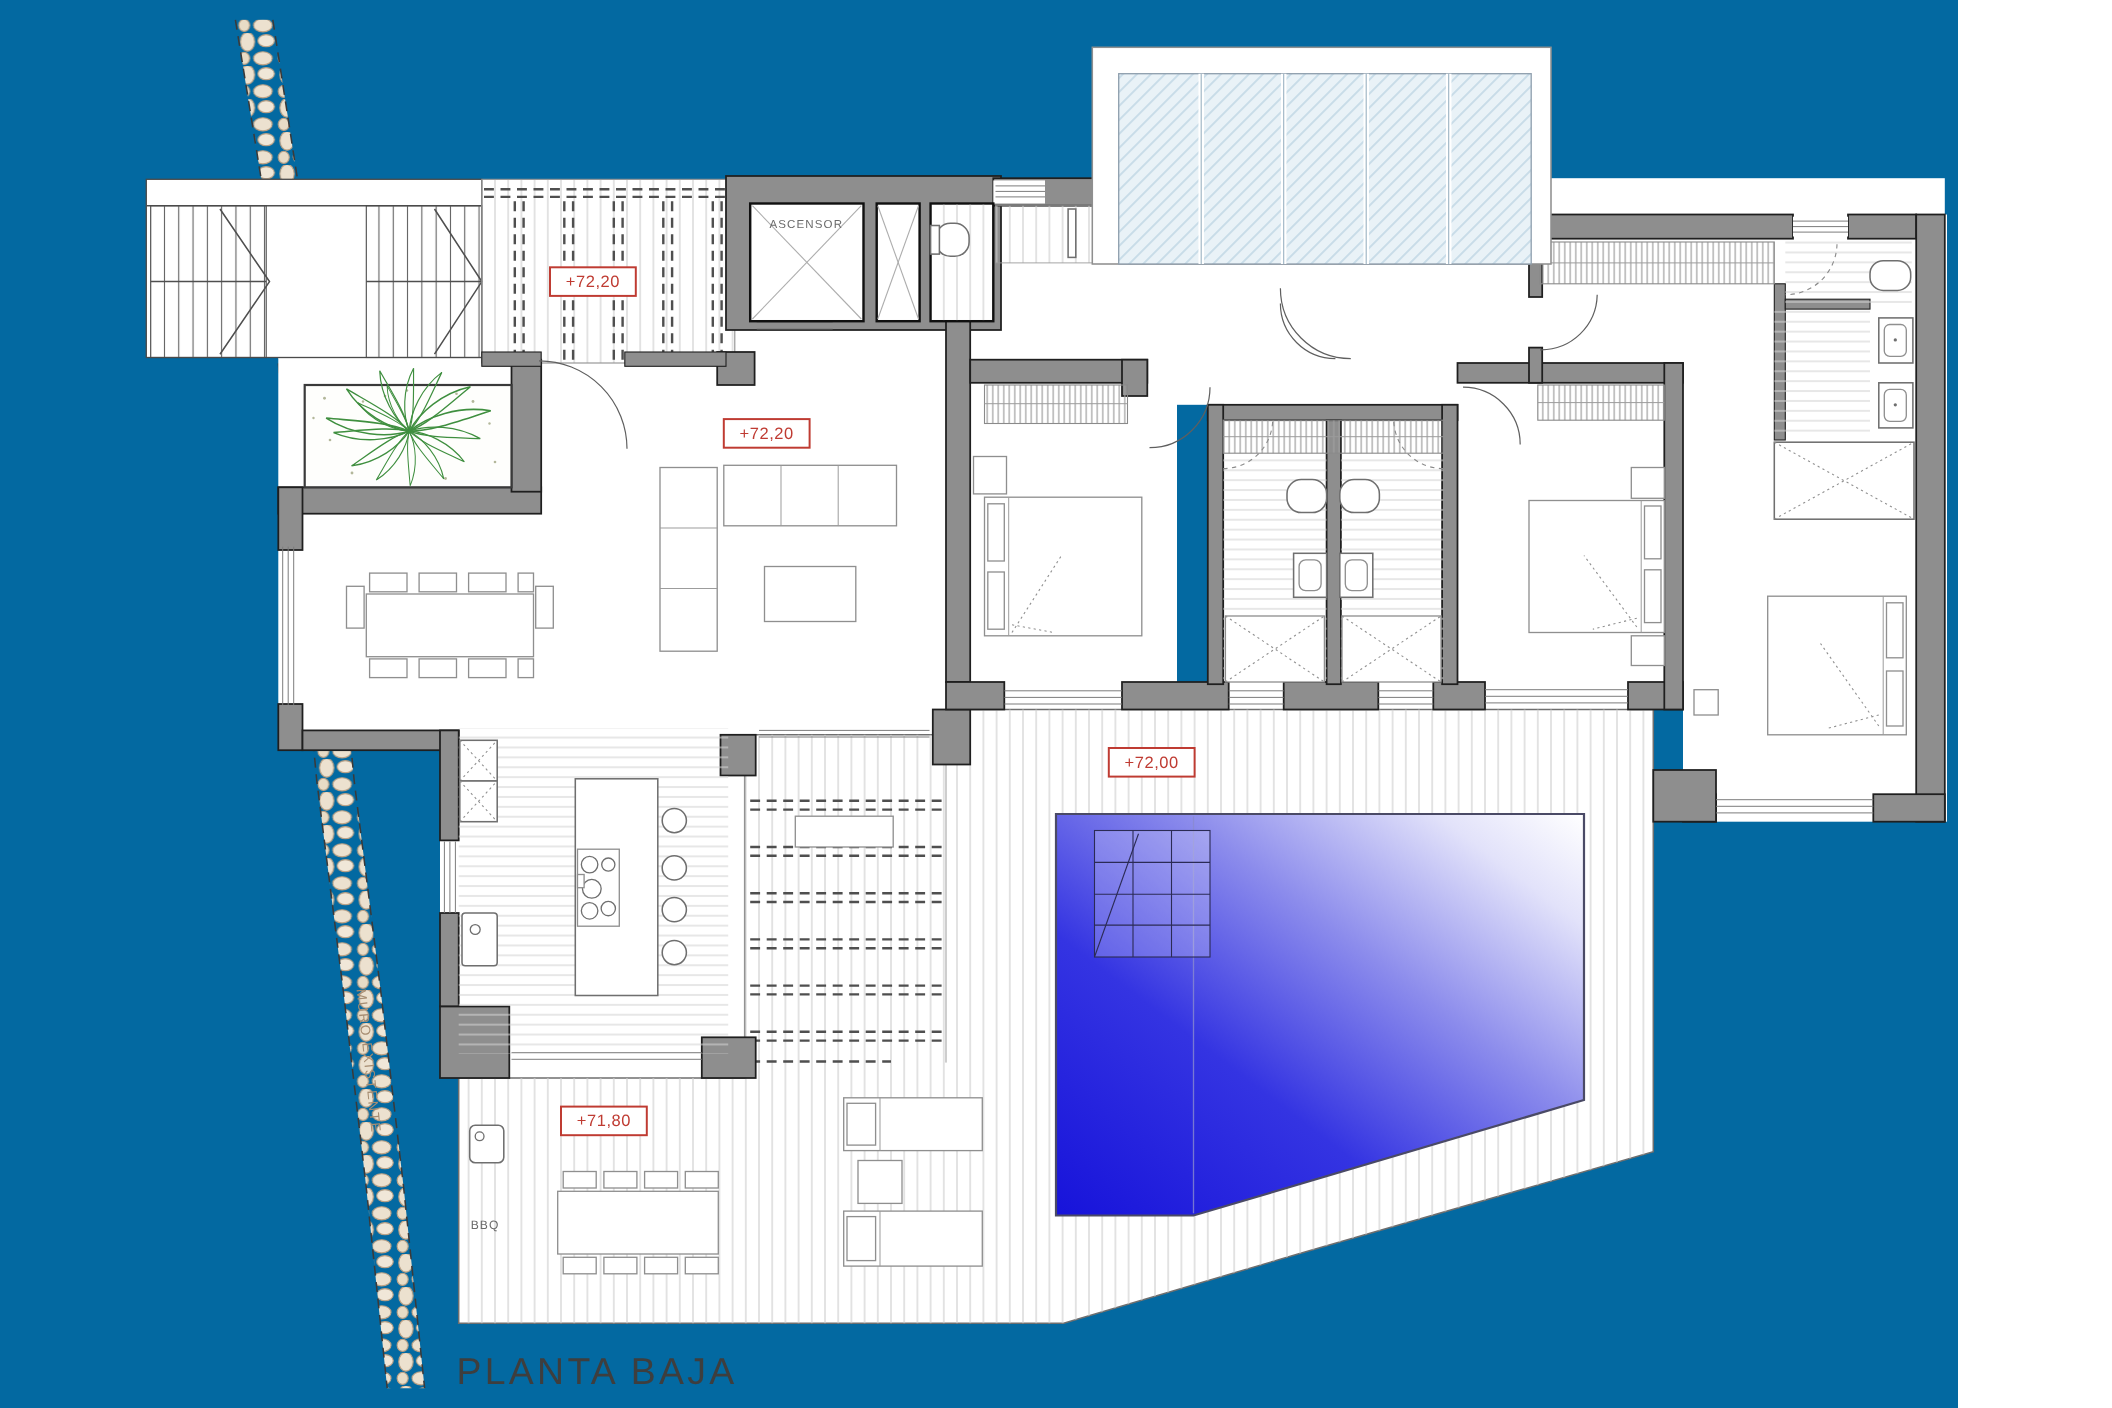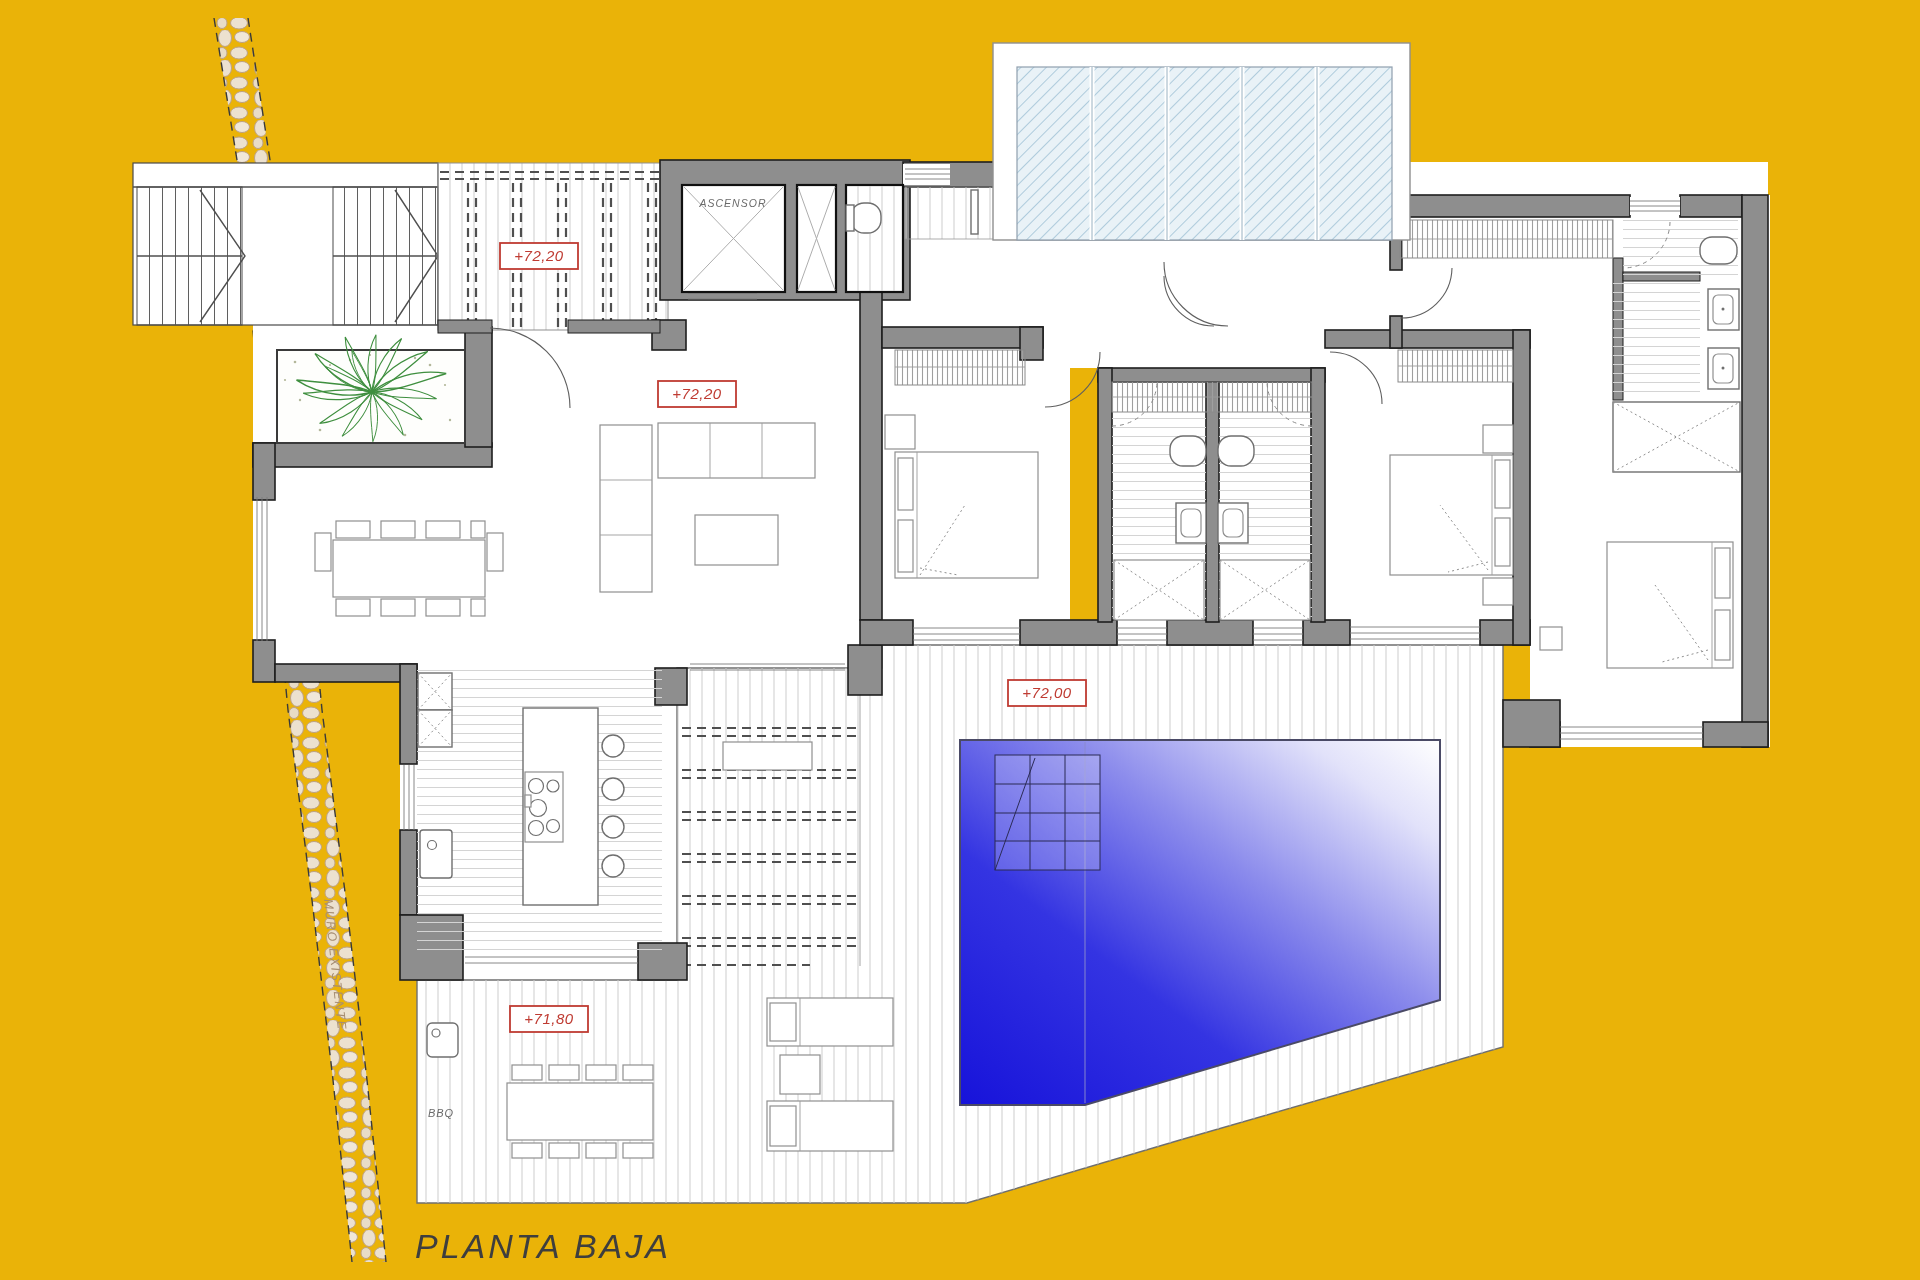--- a/index.html
+++ b/index.html
@@ -1,17 +1,17 @@
 <!DOCTYPE html>
 <html><head>
 <meta charset="utf-8">
 <style>
   html,body{margin:0;padding:0;background:#ffffff;}
-  .stage{position:relative;width:1920px;height:1280px;background:#eab308;overflow:hidden;
-         font-family:"Liberation Sans",sans-serif;font-style:italic;}
+  .stage{position:relative;width:1780px;height:1280px;background:#0369a1;overflow:hidden;
+         font-family:"Liberation Sans",sans-serif;}
   svg{display:block}
   .wall{fill:#8e8e8e;stroke:#1f1f1f;stroke-width:1.6;}
   .wallthin{fill:#8e8e8e;stroke:#1f1f1f;stroke-width:1;}
   .inset{fill:#ffffff;stroke:#101010;stroke-width:2.2;}
   .furn{fill:#ffffff;stroke:#8f8f8f;stroke-width:1.2;}
   .furnD{fill:#ffffff;stroke:#6f6f6f;stroke-width:1.4;}
   .xline{stroke:#adadad;stroke-width:1;fill:none;}
   .xdot{stroke:#909090;stroke-width:1;stroke-dasharray:2 3;fill:none;}
   .sill{stroke:#7a7a7a;stroke-width:0.9;fill:none;}
   .edge{stroke:#6f6f6f;stroke-width:1.2;fill:none;}

